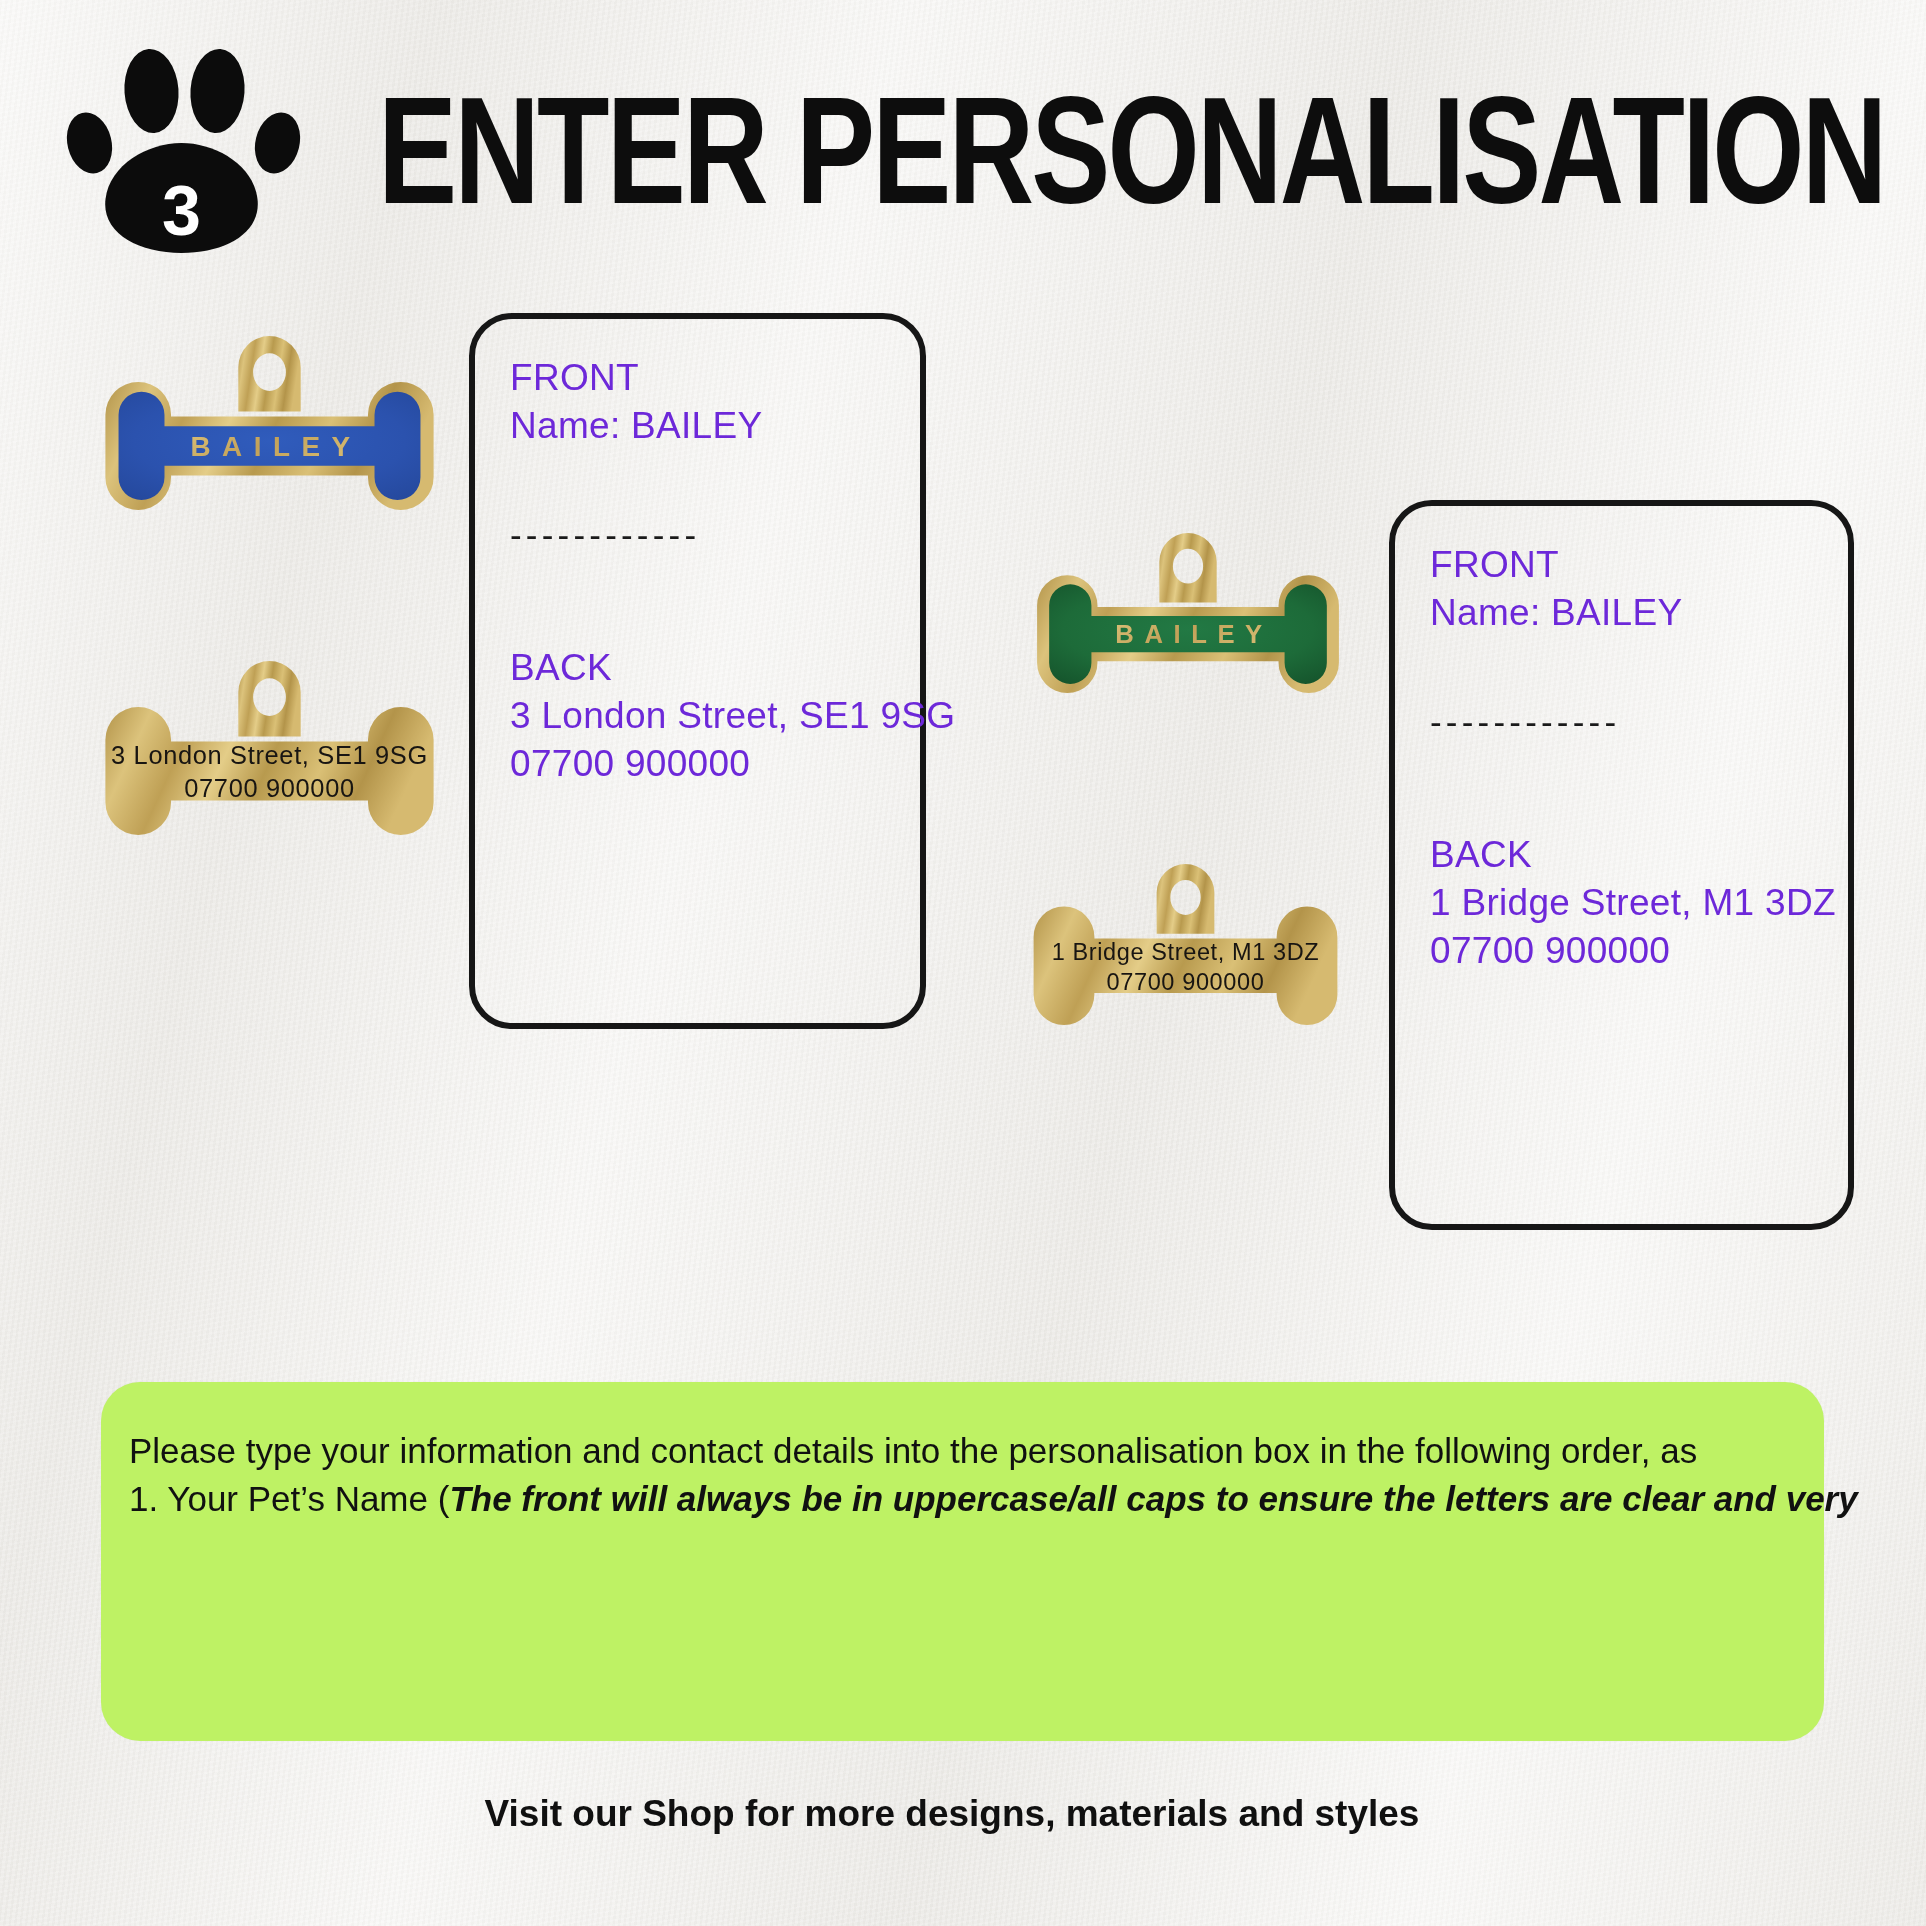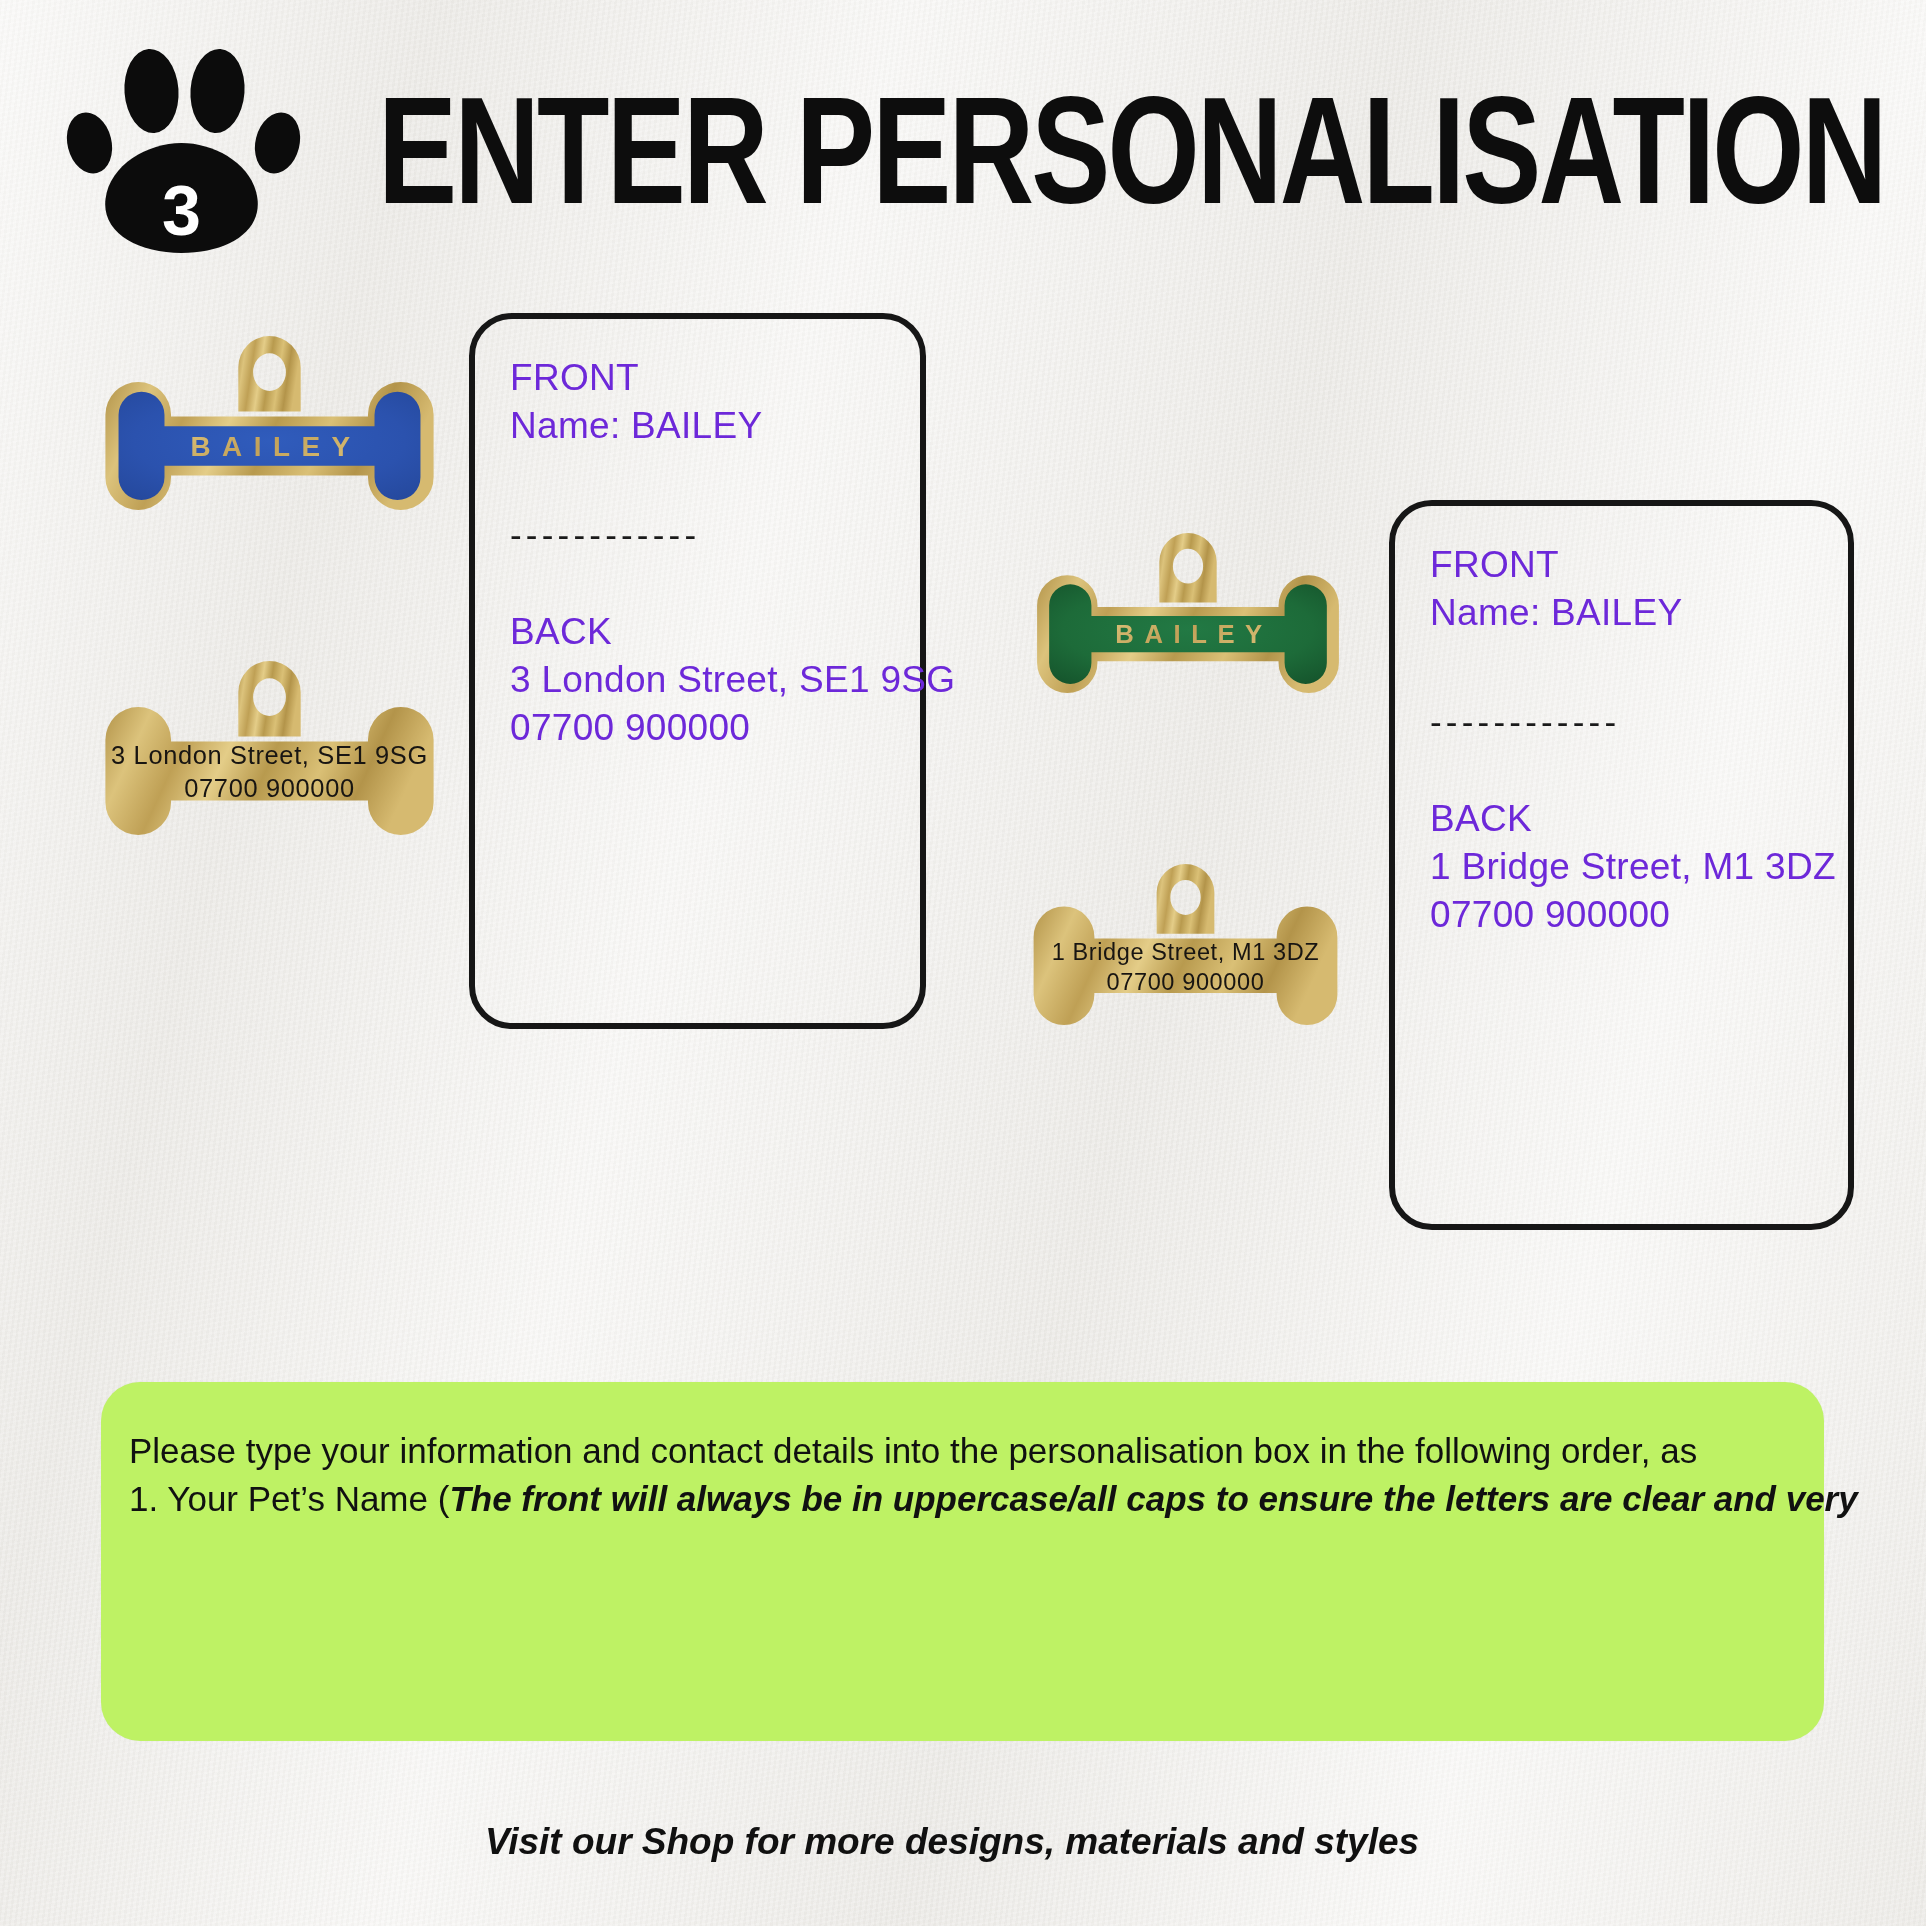--- a/index.html
+++ b/index.html
@@ -20,21 +20,21 @@
     color:#0d0d0d;white-space:nowrap;
     transform:scaleX(.78);transform-origin:left top;
   }
   
   .example-box{
     border:6.6px solid #161616;border-radius:43px;background:transparent;
     box-sizing:border-box;padding:35px 24px 0 35px;
   }
   .example-box .bline{font-size:37px;line-height:48px;letter-spacing:0.3px;color:#6d28d9;white-space:nowrap;}
   .example-box .divider{font-size:35px;line-height:30px;letter-spacing:4.2px;margin-top:70px;color:#1a1a1a;}
-  .example-box .backblock{margin-top:58px;}
+  .example-box .backblock{margin-top:94px;}
   #example-box-left{left:469px;top:313px;width:457px;height:716px;}
   #example-box-right{left:1389px;top:500px;width:465px;height:730px;}
   
   .tagsvg{position:absolute;overflow:visible;}
   #tag-blue{left:89px;top:336px;width:361px;height:174px;}
   #tag-gold-left{left:89px;top:661px;width:361px;height:174px;}
   #tag-green{left:1022px;top:533px;width:332px;height:160px;}
   #tag-gold-right{left:1018px;top:864px;width:335px;height:161px;}
   svg text{font-family:"Liberation Sans",sans-serif;}
   .tag-name{font-size:17px;font-weight:600;letter-spacing:7px;}
@@ -45,21 +45,21 @@
     background:#bef264;border-radius:39px;box-sizing:border-box;
     padding:45px 39px 0 28px;
     box-shadow:0 0 1.2px rgba(0,0,0,.06);
   }
   #instruction-panel .iline{font-size:35px;line-height:48px;color:#111;white-space:nowrap;}
   #instruction-panel .em{font-style:italic;font-weight:700;text-align:center;}
   #instruction-panel .indent{padding-left:55px;}
   
   #footer-note{
     left:0;top:1793px;width:1904px;text-align:center;
-    font-size:37px;font-style:italic;font-weight:600;color:#101010;margin-top:28px;
+    font-size:37px;font-weight:600;color:#101010;
   }
 </style>
 </head>
 <body>
 
 <svg width="0" height="0" style="position:absolute" aria-hidden="true">
   <defs>
     <linearGradient id="goldGrad" x1="0" y1="0" x2="1" y2="0.18">
       <stop offset="0" stop-color="#b3944a"></stop>
         <stop offset=".14" stop-color="#dcc37c"></stop>

